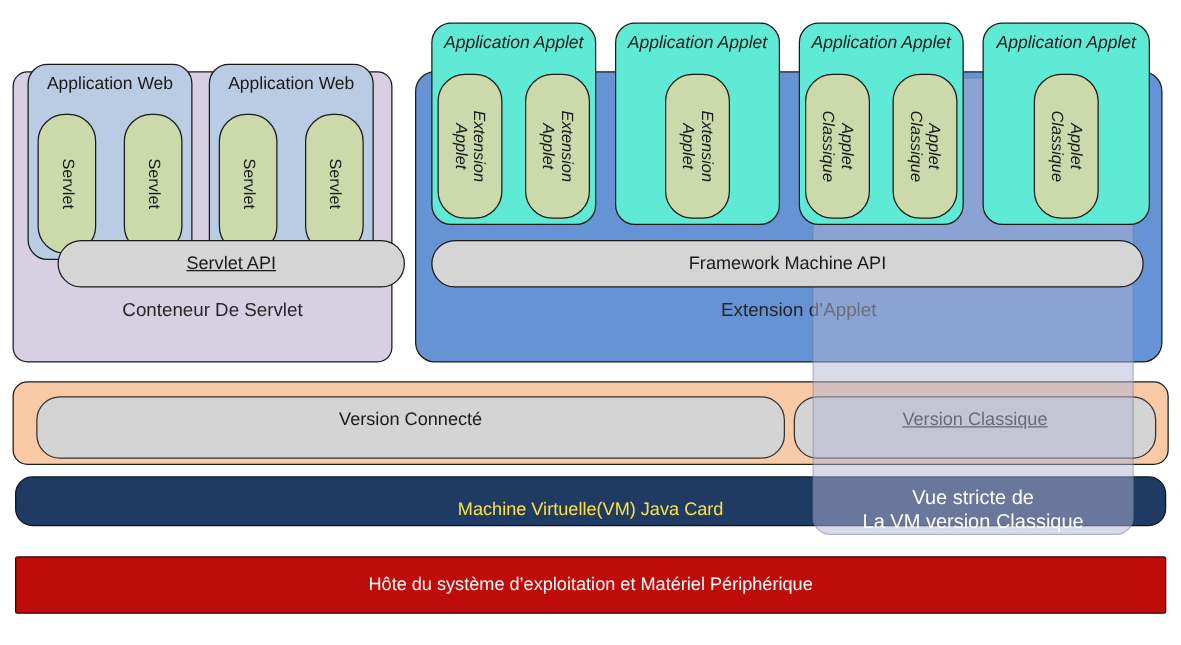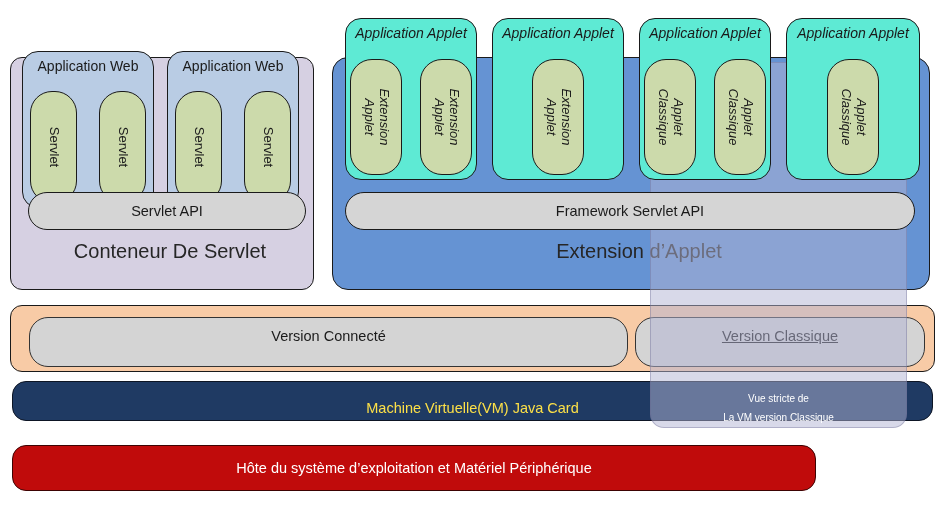--- a/index.html
+++ b/index.html
@@ -6,62 +6,62 @@
   .canvas{
     position:relative;width:945px;height:516px;background:#ffffff;overflow:hidden;
     font-family:"Liberation Sans","DejaVu Sans",sans-serif;color:#1a1a1a;
   }
   .abs{position:absolute;box-sizing:border-box;}
 
   
   .container{border:1.4px solid #1a1a1a;}
   .purple-container{left:10px;top:57px;width:304px;height:233px;border-radius:12px;background:#d6d0e2;}
   .blue-container{left:332px;top:57px;width:598px;height:233px;border-radius:16px;background:#6593d3;}
-  .container-label{position:absolute;left:16px;right:0;top:182px;text-align:center;font-size:20px;color:#262626;}
+  .container-label{position:absolute;left:16px;right:0;top:182px;text-align:center;font-size:15px;color:#262626;}
 
   
   .app-card{border:1.4px solid #1a1a1a;border-radius:16px;text-align:center;}
   .web-card{top:16px;width:132px;height:157px;background:#b9cce4;margin-top:35px;}
   .applet-card{top:18px;width:132px;height:162px;background:#5eead4;font-style:italic;}
   .card-title{padding-top:6px;font-size:14px;line-height:17px;}
   .pill-row{position:absolute;left:0;right:0;bottom:4px;display:flex;justify-content:center;}
   .web-card .pill-row{gap:22px;}
   .applet-card .pill-row{gap:18px;}
 
   
   .pill{position:relative;border:1.4px solid #1a1a1a;border-radius:22px;background:#ccdaab;}
   .web-pill{width:45px;height:110px;}
   .applet-pill{width:50px;height:114px;}
   .vtext{position:absolute;top:50%;left:50%;transform:translate(-50%,-50%) rotate(90deg);
          width:110px;text-align:center;font-size:13px;line-height:14.5px;white-space:pre-line;}
 
   
   .api-bar{height:38px;line-height:36px;text-align:center;font-size:14.5px;
            background:#d5d5d5;border:1.4px solid #1a1a1a;border-radius:19px;}
-  .servlet-api{left:28px;top:192px;width:278px;}
+  .servlet-api{left:46px;top:192px;width:278px;text-decoration:underline;}
   .framework-api{left:345px;top:192px;width:570px;}
 
   
   .runtime-band{left:10px;top:305px;width:925px;height:67px;background:#f8cba6;
                 border:1.4px solid #1a1a1a;border-radius:12px;}
   .version-pill{position:absolute;top:11px;height:50px;line-height:36px;text-align:center;font-size:14.5px;
                 background:#d4d4d4;border:1.4px solid #333333;border-radius:19px;box-sizing:border-box;}
   .version-connected{left:18px;width:599px;}
   .version-classic{left:624px;width:290px;text-decoration:underline;}
 
   .vm-bar{left:12px;top:381px;width:921px;height:40px;background:#1f3a63;border:1.4px solid #0d1524;
           border-radius:14px;color:#fde047;text-align:center;line-height:53px;font-size:14.5px;}
-  .host-bar{left:12px;top:445px;width:804px;height:46px;background:#c00b0b;border:1.4px solid #3d0303;
-            border-radius:14px;color:#ffffff;text-align:center;line-height:44px;font-size:14.5px;}
+  .host-bar{left:12px;top:445px;width:921px;height:46px;background:#c00b0b;border:1.4px solid #3d0303;
+            border-radius:2px;color:#ffffff;text-align:center;line-height:44px;font-size:14.5px;}
 
   
   .strict-overlay{left:650px;top:62px;width:257px;height:366px;background:rgba(177,180,212,0.5);
                   border:1px solid rgba(100,100,140,0.35);border-radius:0 0 14px 14px;}
   .strict-caption{position:absolute;left:0;right:0;top:326px;text-align:center;color:#ffffff;
-                  font-size:10px;line-height:19px;white-space:pre-line;}
+                  font-size:16px;line-height:19px;white-space:pre-line;}
 </style>
 </head>
 <body>
 
 <div class="canvas">
 
   <div class="abs container purple-container">
     <div class="container-label">Conteneur De Servlet</div>
   </div>
 
@@ -150,15 +150,15 @@
     <div class="pill-row">
       <div class="pill applet-pill">
         <div class="vtext">Applet
 Classique</div>
       </div>
     </div>
   </div>
 
   <div class="abs api-bar servlet-api">Servlet API</div>
 
-  <div class="abs api-bar framework-api">Framework Servlet API</div>
+  <div class="abs api-bar framework-api">Framework Machine API</div>
 
 </div>
 
 </body></html>

